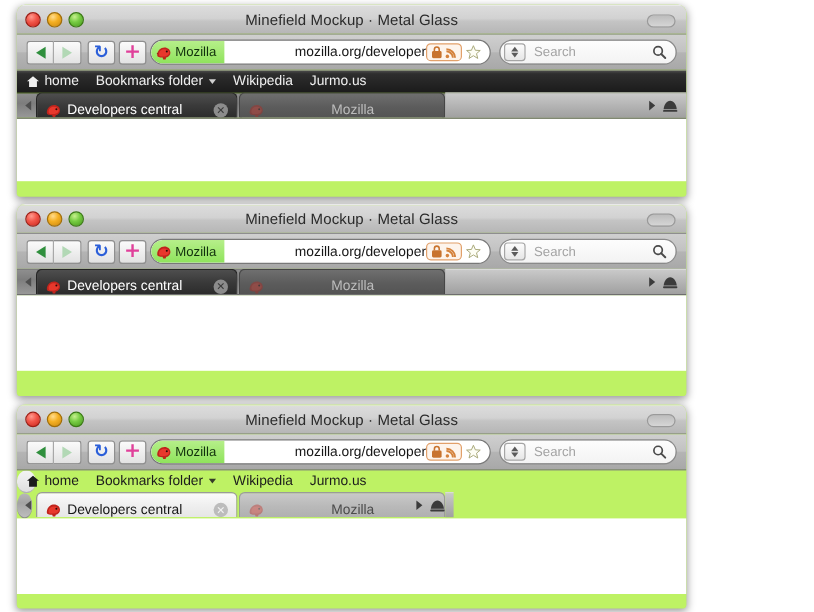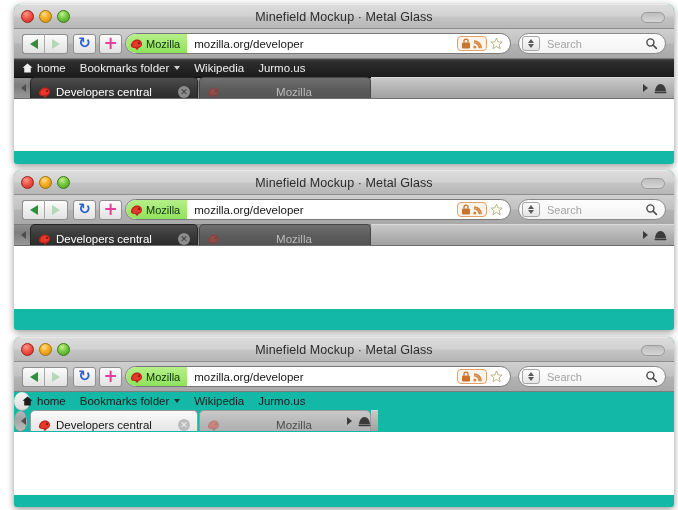--- a/index.html
+++ b/index.html
@@ -9,25 +9,25 @@
     font-family:"Liberation Sans", sans-serif;
     overflow:hidden;
     -webkit-font-smoothing:antialiased;
   }
   .stage{position:relative;width:678px;height:510px;}
 
   
   .window{
     position:absolute;
     left:14px;
-    width:660px;
+    width:558px;
     border-radius:7px 7px 3px 3px;
     box-shadow:0 2px 7px rgba(0,0,0,0.42);
     overflow:hidden;
-    background:#14b8a6;
+    background:#bef264;
   }
   .win1{top:4px;height:160px;}
   .win2{top:170px;height:160px;}
   .win3{top:337px;height:170px;}
 
   
   .titlebar{
     position:relative;
     height:25px;
     background:linear-gradient(to bottom,#dcdcdc 0%,#d2d2d2 45%,#c4c4c4 55%,#b6b6b6 100%);
@@ -107,21 +107,21 @@
     display:flex;align-items:center;gap:3px;
     height:100%;
     padding:0 7px 0 4px;
     background:linear-gradient(to bottom,#b6ef8a,#8fe35c);
     border-radius:10px 0 0 10px;
     flex:0 0 auto;
   }
   .identity .label{font-size:11px;color:#10300c;white-space:nowrap;}
   .urltext{
     flex:1 1 auto;font-size:11.5px;color:#151515;
-    padding-left:7px;white-space:nowrap;overflow:hidden;min-width:0;
+    padding-left:7px;white-space:nowrap;overflow:hidden;min-width:0;text-align:right;
   }
   .urlicons{display:flex;align-items:center;gap:3px;padding-right:7px;flex:0 0 auto;}
   .feedbox{
     display:flex;align-items:center;gap:2px;
     border:1px solid #e2a06a;border-radius:4px;
     padding:1px 3px;background:#fdf4ec;
   }
 
   
   .dino{width:13px;height:12px;flex:0 0 auto;}

